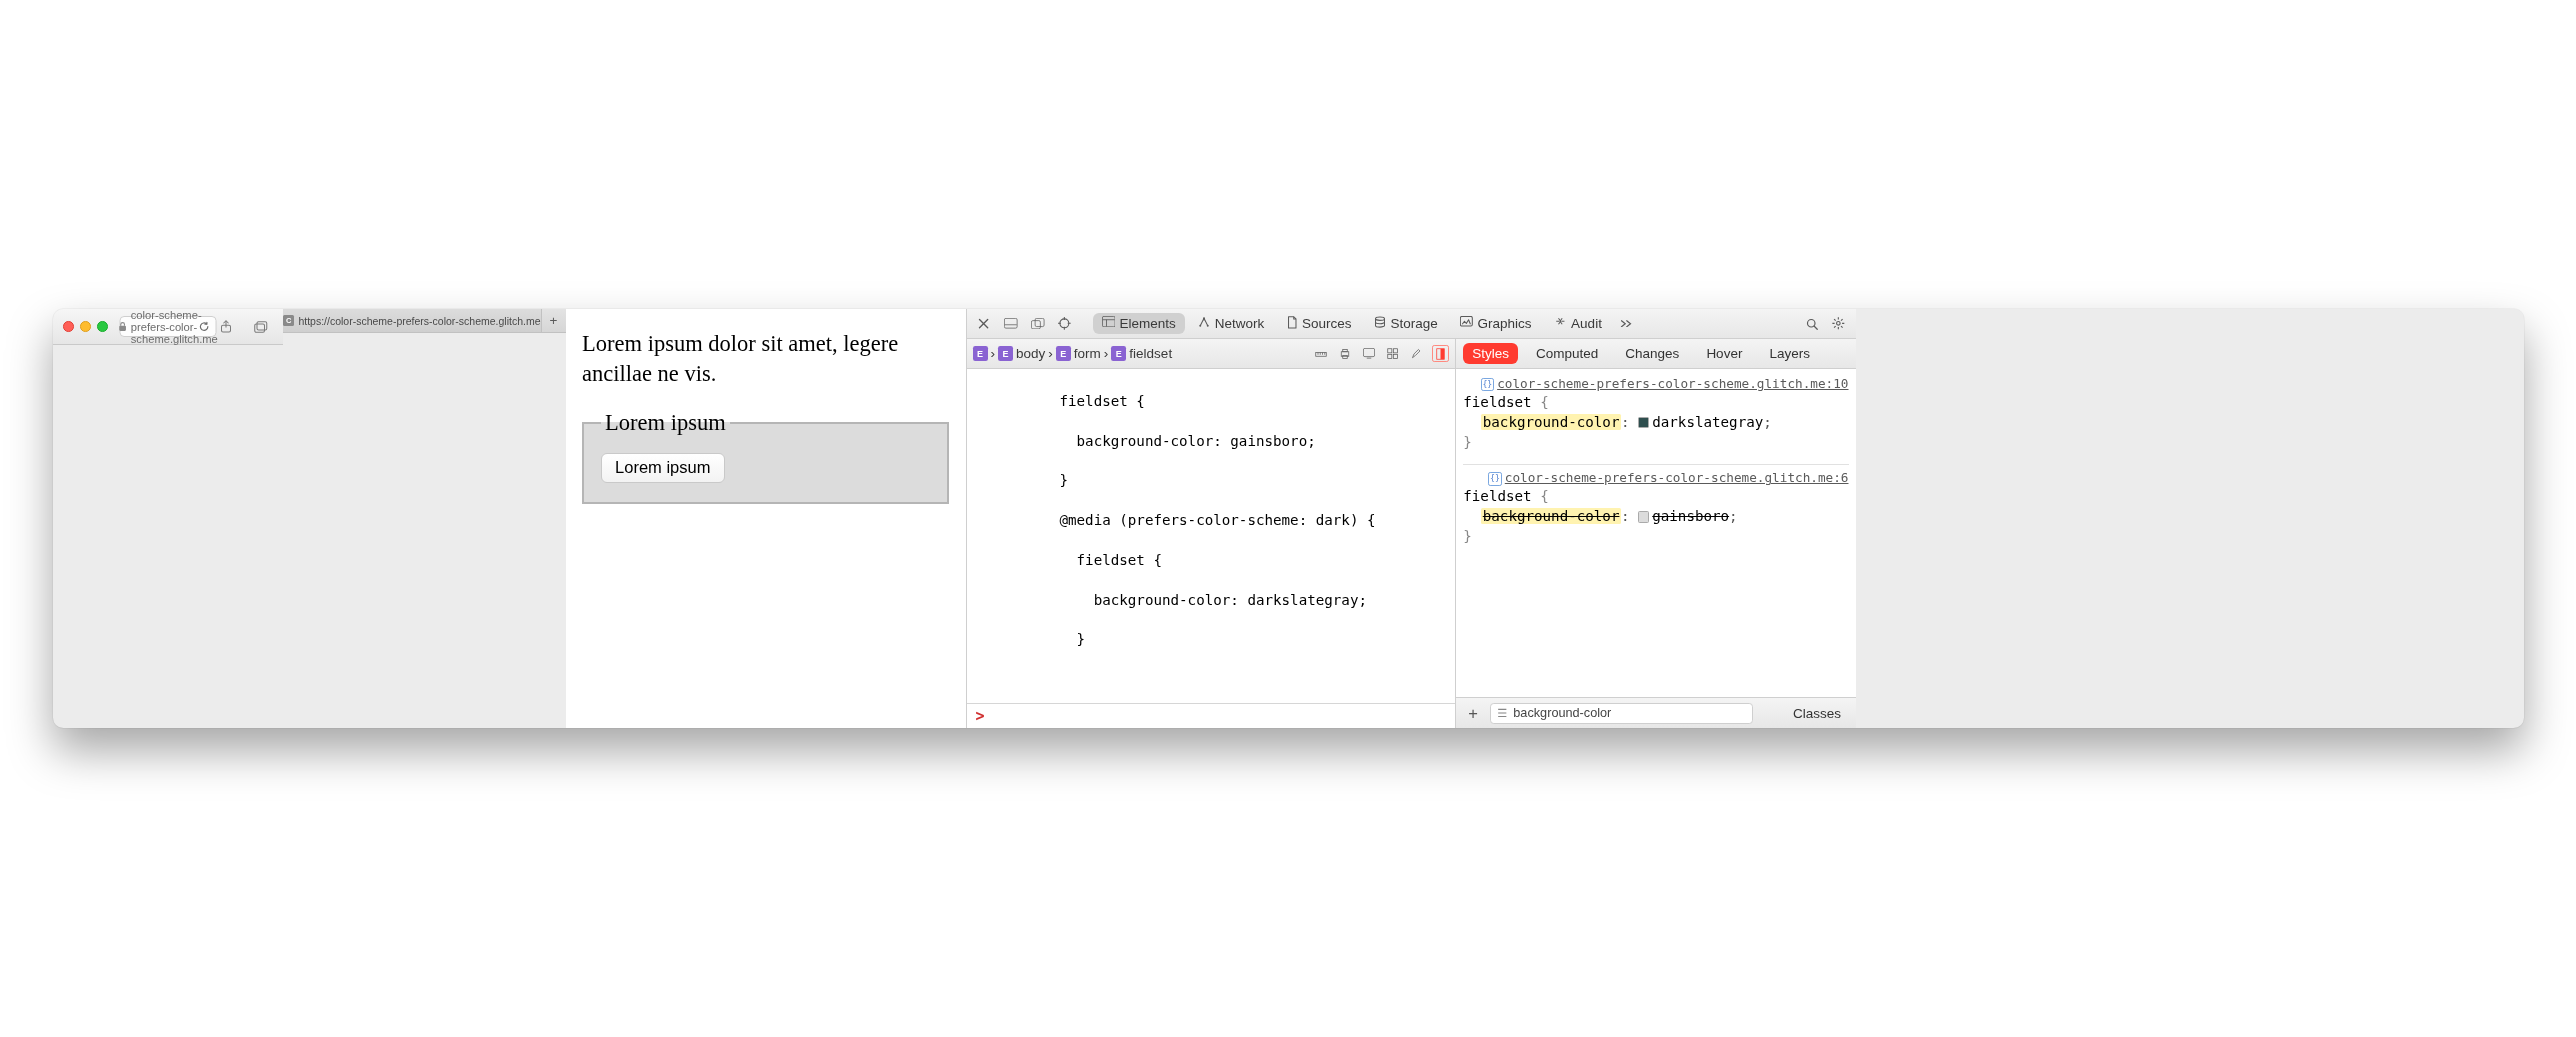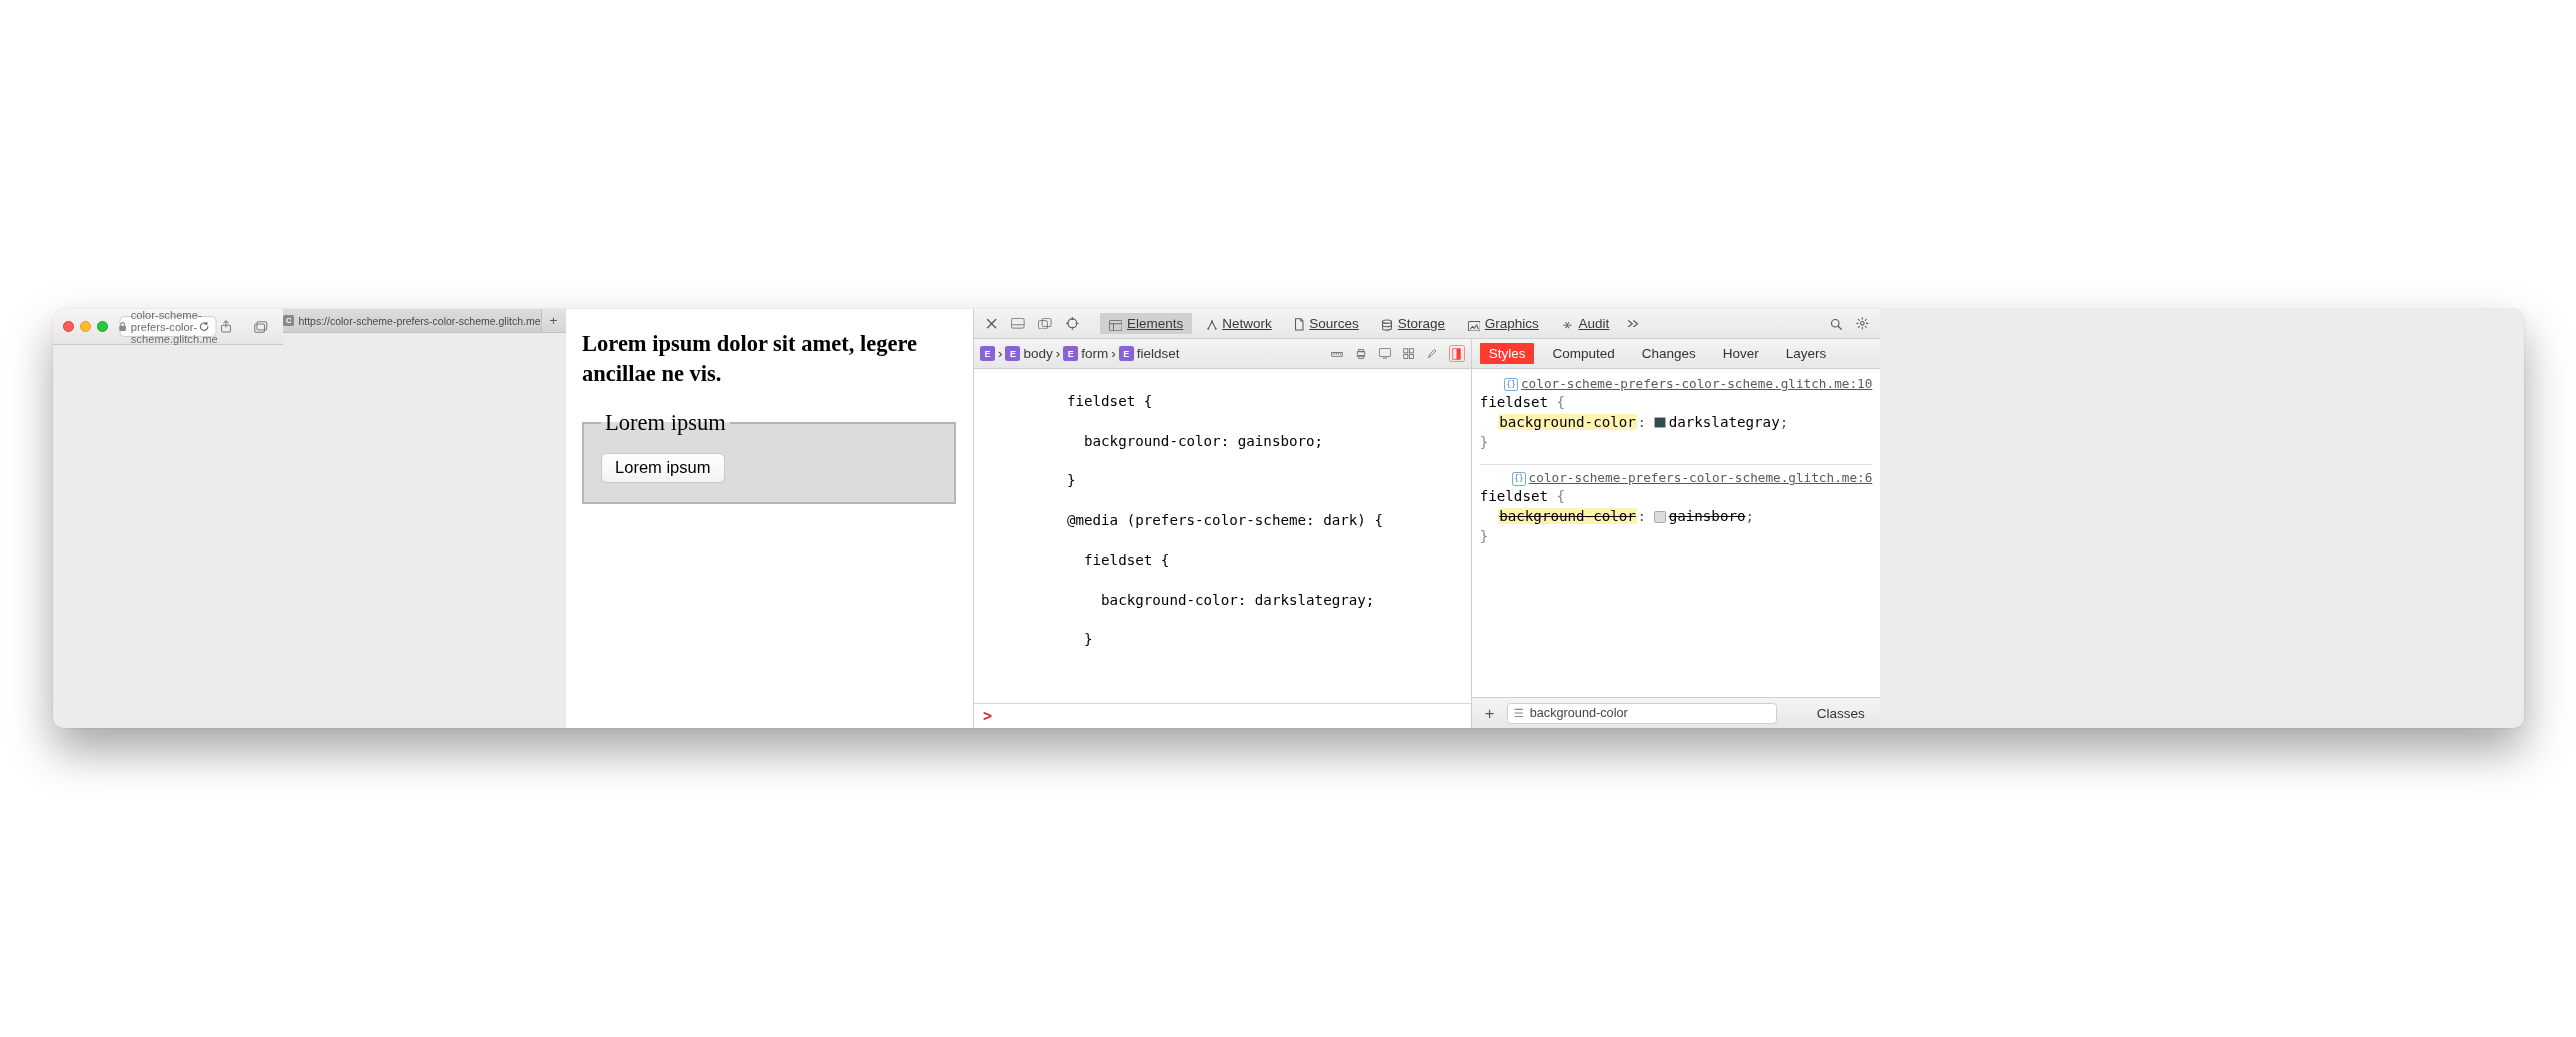--- a/index.html
+++ b/index.html
@@ -96,21 +96,21 @@
   }
 
   
   .page {
     width: 31%;
     padding: 19.5px 16.5px;
     background:#fff;
     font-family: "Times New Roman", serif;
     color:#000;
   }
-  .page p { font-size: 22.5px; line-height:1.35; margin-bottom: 21px; font-weight: bold; }
+  .page p { font-size: 22.5px; line-height:1.35; margin-bottom: 21px; }
   .page fieldset {
     border: 2.2px solid #b5b5b5;
     background: gainsboro;
     padding: 16.5px 16.5px 19.5px 16.5px;
   }
   .page legend { font-size: 22.5px; padding: 0 4.5px; }
   .page button {
     font-family: -apple-system, Arial, sans-serif;
     font-size: 16.5px;
     padding: 4.5px 13.5px;
@@ -135,23 +135,23 @@
     padding: 0 6px;
     gap: 4.5px;
     color:#5b5b5b;
     font-size:13.5px;
   }
   .dt-toolbar .icon-btn {
     width:22.5px; height:21px; display:flex; align-items:center; justify-content:center;
     border-radius:3px;
   }
   .dt-tab {
-    display:flex; align-items:flex-end; gap:4.5px;
-    padding: 3px 9px; border-radius:0;
-    color:#3a3a3a; font-size:13.5px;text-decoration:underline;
+    display:flex; align-items:flex-start; gap:4.5px;
+    padding: 3px 9px; border-radius:6px;
+    color:#3a3a3a; font-size:13.5px;
   }
   .dt-tab.active { background:#d0d0d0; }
   .dt-toolbar .spacer { flex:1; }
 
   .dt-body { flex:1; display:flex; min-height:0; }
 
   .elements-pane {
     flex: 1 1 55%;
     display:flex; flex-direction:column;
     border-right:0.7px solid #cfcfcf;
@@ -205,21 +205,21 @@
     min-width:0;
   }
   .styles-tabs {
     height: 30px;
     background: linear-gradient(#f4f4f4,#e7e7e7);
     border-bottom:0.7px solid #cfcfcf;
     display:flex; align-items:center;
     padding: 0 7.5px; gap:9px;
     font-size:13.5px; color:#333;
   }
-  .style-tab { padding:3px 9px; border-radius:1px;text-align:center; }
+  .style-tab { padding:3px 9px; border-radius:6px;text-align:center; }
   .style-tab.active { background:#ff3b30; color:#fff; }
 
   .force-row {
     height: 25.5px;
     background: linear-gradient(#f0f0f0,#e6e6e6);
     border-bottom:0.7px solid #cfcfcf;
     display:flex; align-items:center;
     gap: 22.5px;
     padding: 0 9px;
     font-size:12.7px; color:#333;

